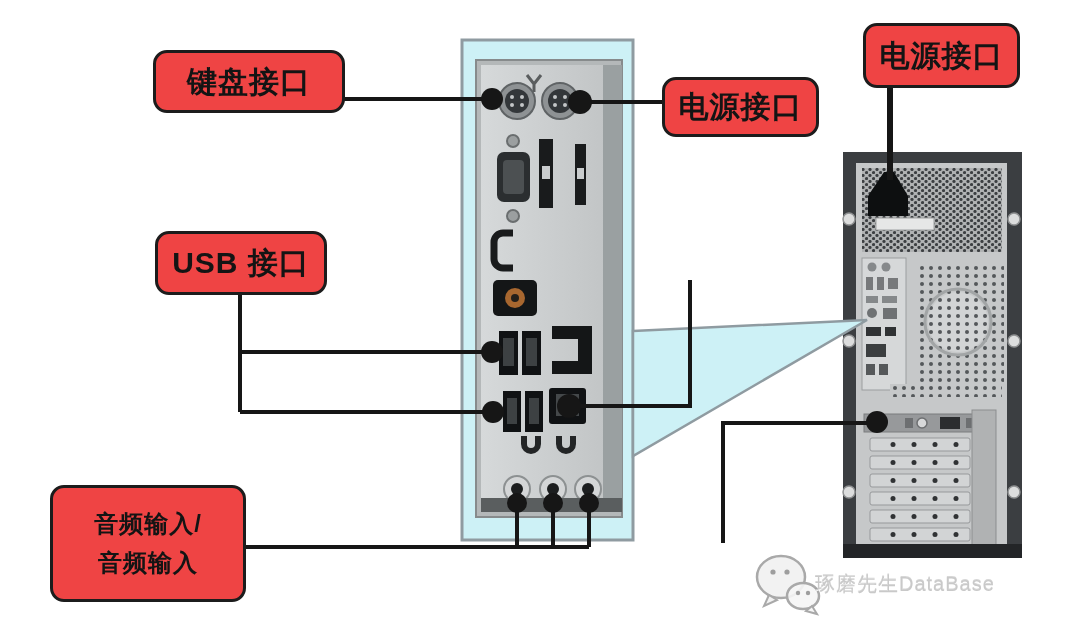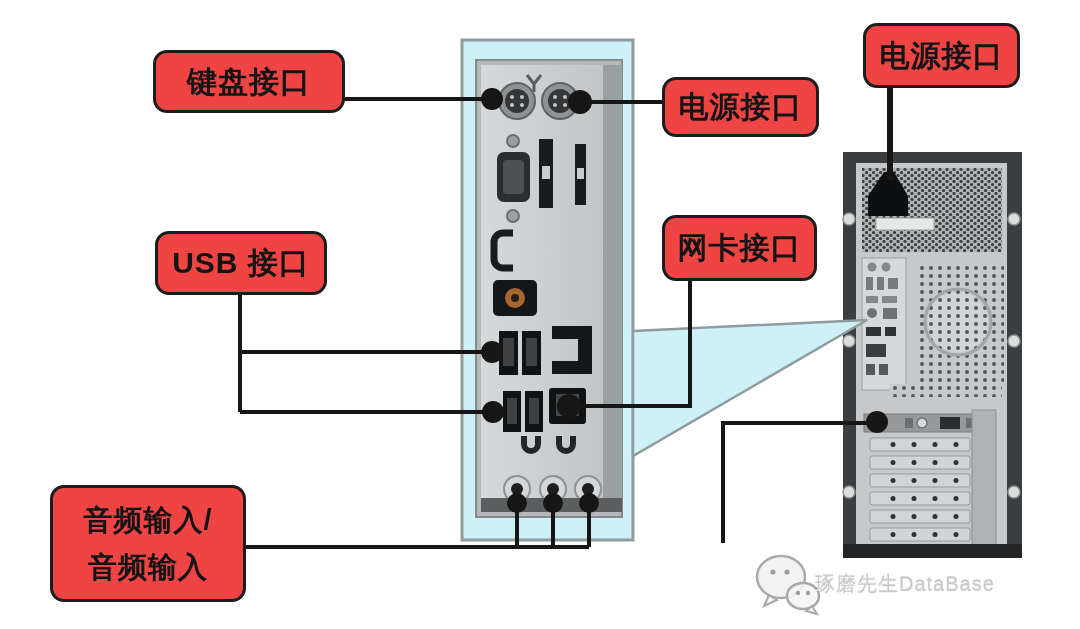--- a/index.html
+++ b/index.html
@@ -8,21 +8,21 @@
     font-family:"Liberation Sans","DejaVu Sans",sans-serif;
   }
   .diagram-svg{position:absolute;left:0;top:0;z-index:1;}
   .lbl{
     position:absolute;z-index:20;box-sizing:border-box;
     background:#ef4444;border:3.5px solid #1c1c1c;border-radius:14px;
     display:flex;align-items:center;justify-content:center;
     font-weight:700;font-size:30px;color:#141414;letter-spacing:1px;line-height:1;
     white-space:nowrap;
   }
-  .lbl-two-line{flex-direction:column;font-size:29px;line-height:1.6;}
+  .lbl-two-line{flex-direction:column;font-size:24px;line-height:1.6;}
   .wm-icon{position:absolute;left:753px;top:551px;z-index:40;}
   .wm-text{
     position:absolute;left:815px;top:571px;z-index:40;
     font-size:20px;font-weight:400;color:#c9c9c9;letter-spacing:1px;
     text-shadow:0 1px 0 rgba(255,255,255,0.9), 0 -1px 0 rgba(140,140,140,0.35);
     white-space:nowrap;
   }
 </style>
 </head>
 <body>
@@ -241,21 +241,20 @@
   </svg>
 
   <div class="lbl" style="left:153px;top:50px;width:192px;height:63px">键盘接口</div>
 
   <div class="lbl" style="left:662px;top:77px;width:157px;height:60px">电源接口</div>
 
   <div class="lbl" style="left:863px;top:23px;width:157px;height:65px">电源接口</div>
 
   <div class="lbl" style="left:155px;top:231px;width:172px;height:64px">USB 接口</div>
 
-  <div class="lbl" style="left:662px;top:215px;width:155px;height:66px">网卡接口</div>
 
   <div class="lbl lbl-two-line" style="left:50px;top:485px;width:196px;height:117px">
     <span>音频输入/</span>
     <span>音频输入</span>
   </div>
 
 
   <svg class="wm-icon" width="72" height="72" viewBox="0 0 72 72">
     <ellipse cx="28" cy="26" rx="24" ry="21" fill="#f0f0f0" fill-opacity="0.85" stroke="#a9a9a9" stroke-width="2.5"></ellipse>
     <path d="M16,44 l-5,11 l13,-6 z" fill="#f0f0f0" fill-opacity="0.85" stroke="#a9a9a9" stroke-width="2"></path>

